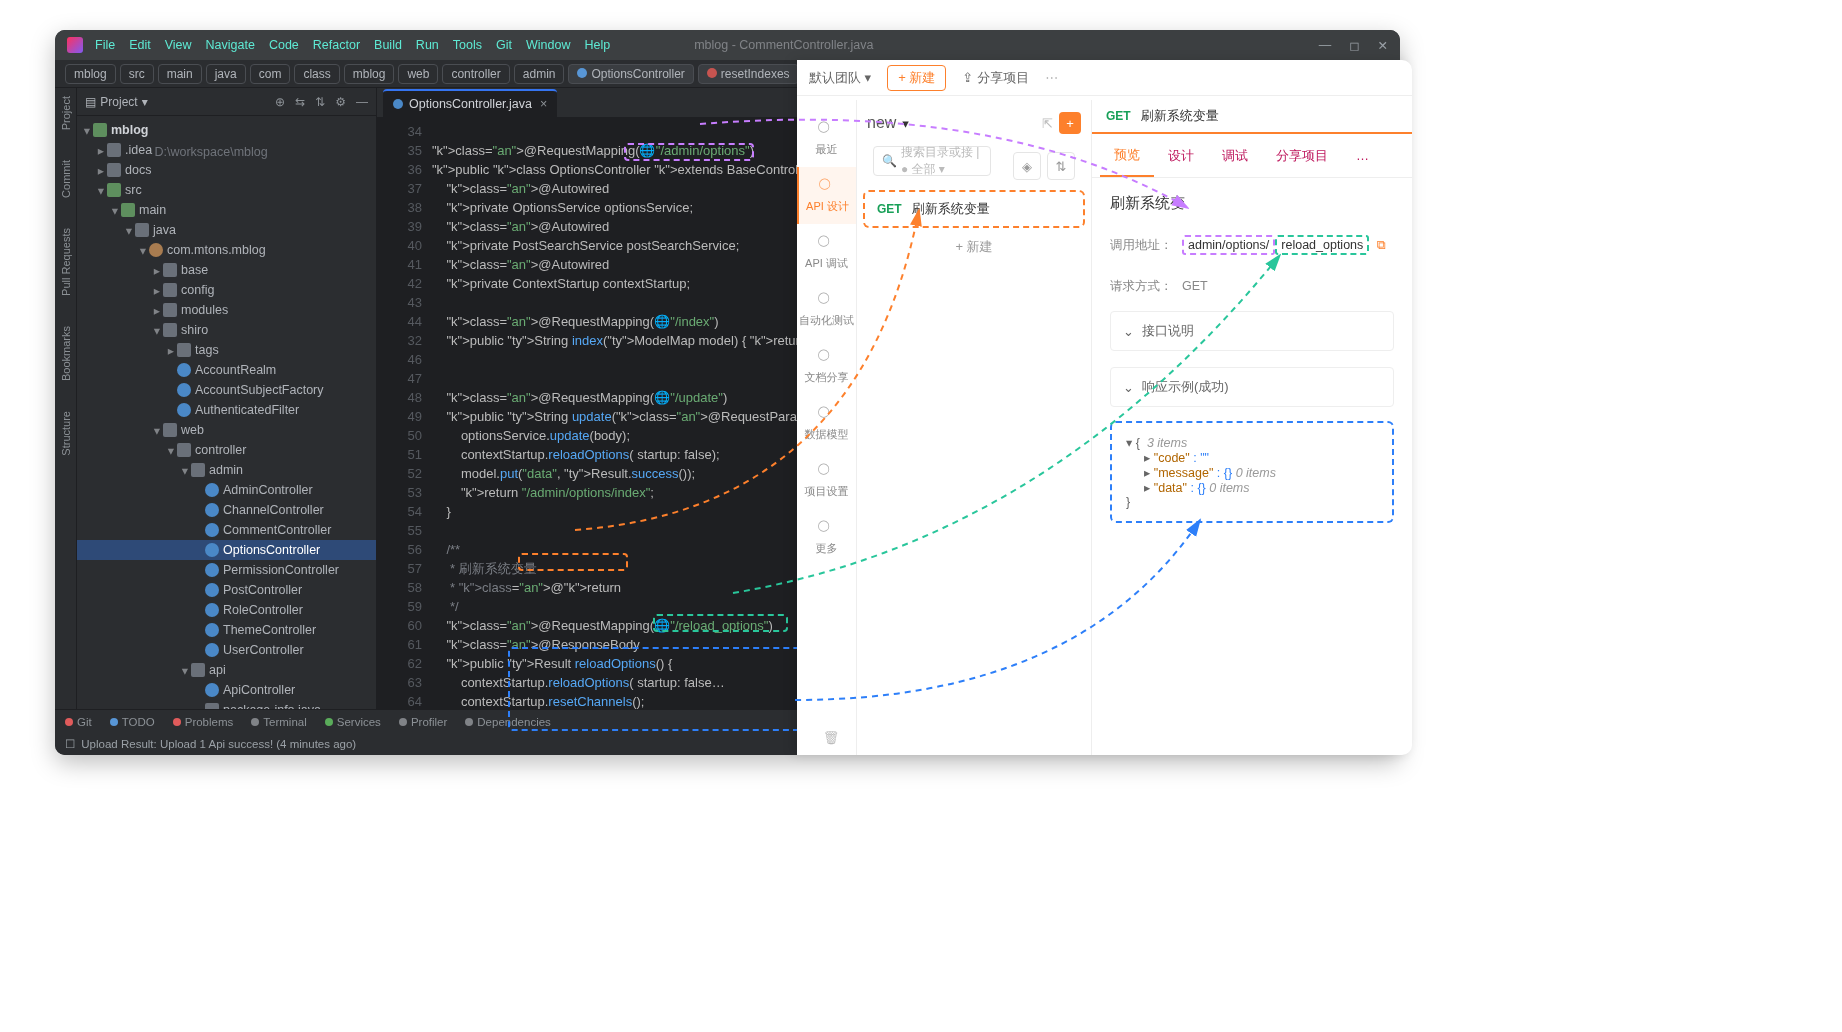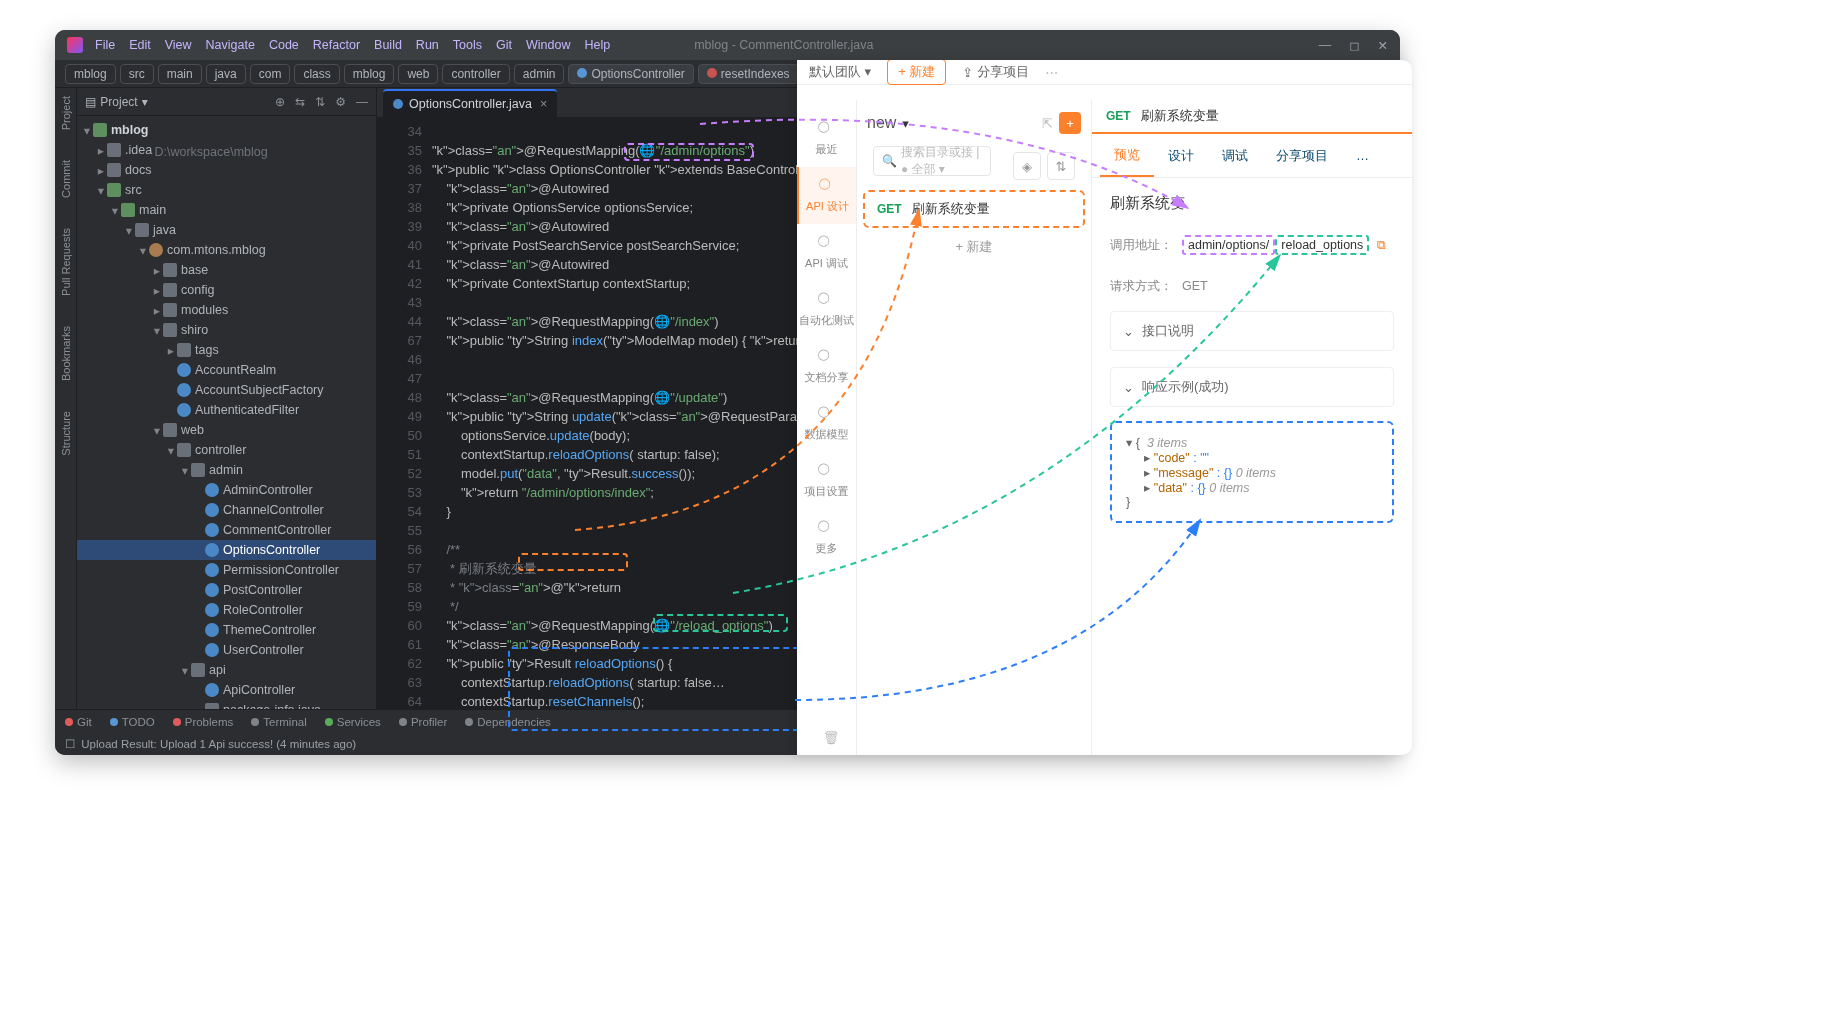--- a/index.html
+++ b/index.html
@@ -9,21 +9,21 @@
 .ide {
   position: absolute; left: 55px; top: 30px; width: 1345px; height: 725px;
   background: #2b2d30; border-radius: 10px; overflow: hidden; color: #bbb;
   font-size: 13px; box-shadow: 0 8px 24px rgba(0,0,0,0.25);
 }
 .titlebar {
   height: 30px; display: flex; align-items: center; padding: 0 12px;
   background: #3c3f41; font-size: 12.5px; color: #9aa0a6;
 }
 .titlebar .logo { width: 16px; height: 16px; background: linear-gradient(135deg,#fe315d,#805af5); border-radius: 3px; margin-right: 12px; }
-.titlebar .menus span { margin-right: 14px; text-decoration-color: transparent; cursor: pointer; color: #c4b5fd; }
+.titlebar .menus span { margin-right: 14px; text-decoration-color: transparent; cursor: pointer; color: #5eead4; }
 .titlebar .menus span::first-letter { text-decoration: underline; }
 .titlebar .apptitle { margin-left: 70px; color: #808387; }
 .titlebar .winctl { margin-left: auto; display: flex; gap: 18px; color: #9aa0a6; }
 .titlebar .winctl span { cursor: pointer; }
 
 .navbar {
   height: 28px; display: flex; align-items: center; padding: 0 10px;
   background: #2b2d30; font-size: 12px; color: #9aa0a6; border-bottom: 1px solid #1e1f22;
 }
 .navbar .crumb { padding: 2px 8px; border: 1px solid #4a4d52; border-radius: 4px; margin-right: 4px; color: #b0b4ba; }
@@ -70,21 +70,21 @@
 
 
 .dash{position:absolute;border:2px dashed;border-radius:4px;pointer-events:none;}
 
 
 .apifox {
   position:absolute; left:797px; top:60px; width:615px; height:695px;
   background:#fff; border-radius:0 10px 10px 0; box-shadow: -4px 0 12px rgba(0,0,0,0.12);
   display:flex; overflow:hidden; font-size:13px; color:#333;
 }
-.af-topbar{position:absolute;left:0;right:0;top:0;height:25px;border-bottom:1px solid #eee;display:flex;align-items:center;padding:0 12px;gap:16px;}
+.af-topbar{position:absolute;left:0;right:0;top:0;height:36px;border-bottom:1px solid #eee;display:flex;align-items:center;padding:0 12px;gap:16px;}
 .af-topbar .team{color:#666;}
 .af-topbar .newbtn{border:1px solid #fd802c;color:#fd802c;padding:3px 10px;border-radius:4px;cursor:pointer;}
 .af-topbar .link{color:#666;cursor:pointer;display:flex;align-items:center;gap:4px;}
 .af-topbar .dots{color:#aaa;}
 
 .af-rail{width:60px;margin-top:40px;border-right:1px solid #eee;display:flex;flex-direction:column;align-items:center;padding-top:10px;}
 .af-rail .item{display:flex;flex-direction:column;align-items:center;font-size:11px;color:#888;padding:10px 0;cursor:pointer;width:100%;}
 .af-rail .item.active{color:#fd802c;border-left:2px solid #fd802c;background:#fff5ee;}
 .af-rail .ico{width:18px;height:18px;margin-bottom:4px;opacity:0.7;}
 
@@ -98,21 +98,21 @@
 .af-list{margin-top:10px;flex:1;}
 .af-list .entry{height:38px;display:flex;align-items:center;padding:0 12px;cursor:pointer;}
 .af-list .entry.active{border:2px dashed #fd802c;border-radius:6px;margin:0 6px;}
 .af-list .method{color:#18a058;font-weight:600;margin-right:10px;font-size:12px;}
 .af-list .new{color:#999;justify-content:center;}
 
 .af-right{flex:1;margin-top:40px;display:flex;flex-direction:column;overflow:hidden;}
 .af-doc-tab{height:34px;border-bottom:2px solid #fd802c;display:flex;align-items:center;padding:0 14px;gap:10px;}
 .af-doc-tab .m{color:#18a058;font-weight:600;font-size:12px;}
 .af-sub-tabs{height:44px;display:flex;align-items:center;border-bottom:1px solid #eee;padding:0 8px;}
-.af-sub-tabs .stab{padding:0 14px;height:100%;display:flex;align-items:center;color:#0c4a6e;cursor:pointer;}
+.af-sub-tabs .stab{padding:0 14px;height:100%;display:flex;align-items:center;color:#be185d;cursor:pointer;}
 .af-sub-tabs .stab.active{color:#fd802c;border-bottom:2px solid #fd802c;}
 .af-body{padding:16px 18px;flex:1;overflow:auto;}
 .af-body h3{font-size:15px;font-weight:500;}
 .af-field{margin-top:24px;font-size:12.5px;color:#888;}
 .af-field .lbl{margin-right:6px;}
 .af-field .url{color:#333;border:2px dashed #c77dff;padding:1px 4px;border-radius:3px;}
 .af-field .url2{color:#333;border:2px dashed #29c69b;padding:1px 4px;border-radius:3px;}
 .af-collapse{margin-top:16px;border:1px solid #eee;border-radius:4px;padding:10px 12px;display:flex;align-items:center;color:#666;cursor:pointer;}
 .af-collapse .chev{margin-right:8px;}
 
@@ -228,21 +228,21 @@
             <div class="ln">35</div>
             <div class="ln">36</div>
             <div class="ln">37</div>
             <div class="ln">38</div>
             <div class="ln">39</div>
             <div class="ln">40</div>
             <div class="ln">41</div>
             <div class="ln">42</div>
             <div class="ln">43</div>
             <div class="ln">44</div>
-            <div class="ln">67</div>
+            <div class="ln">32</div>
             <div class="ln">46</div>
             <div class="ln">47</div>
             <div class="ln">48</div>
             <div class="ln">49</div>
             <div class="ln">50</div>
             <div class="ln">51</div>
             <div class="ln">52</div>
             <div class="ln">53</div>
             <div class="ln">54</div>
             <div class="ln">55</div>

